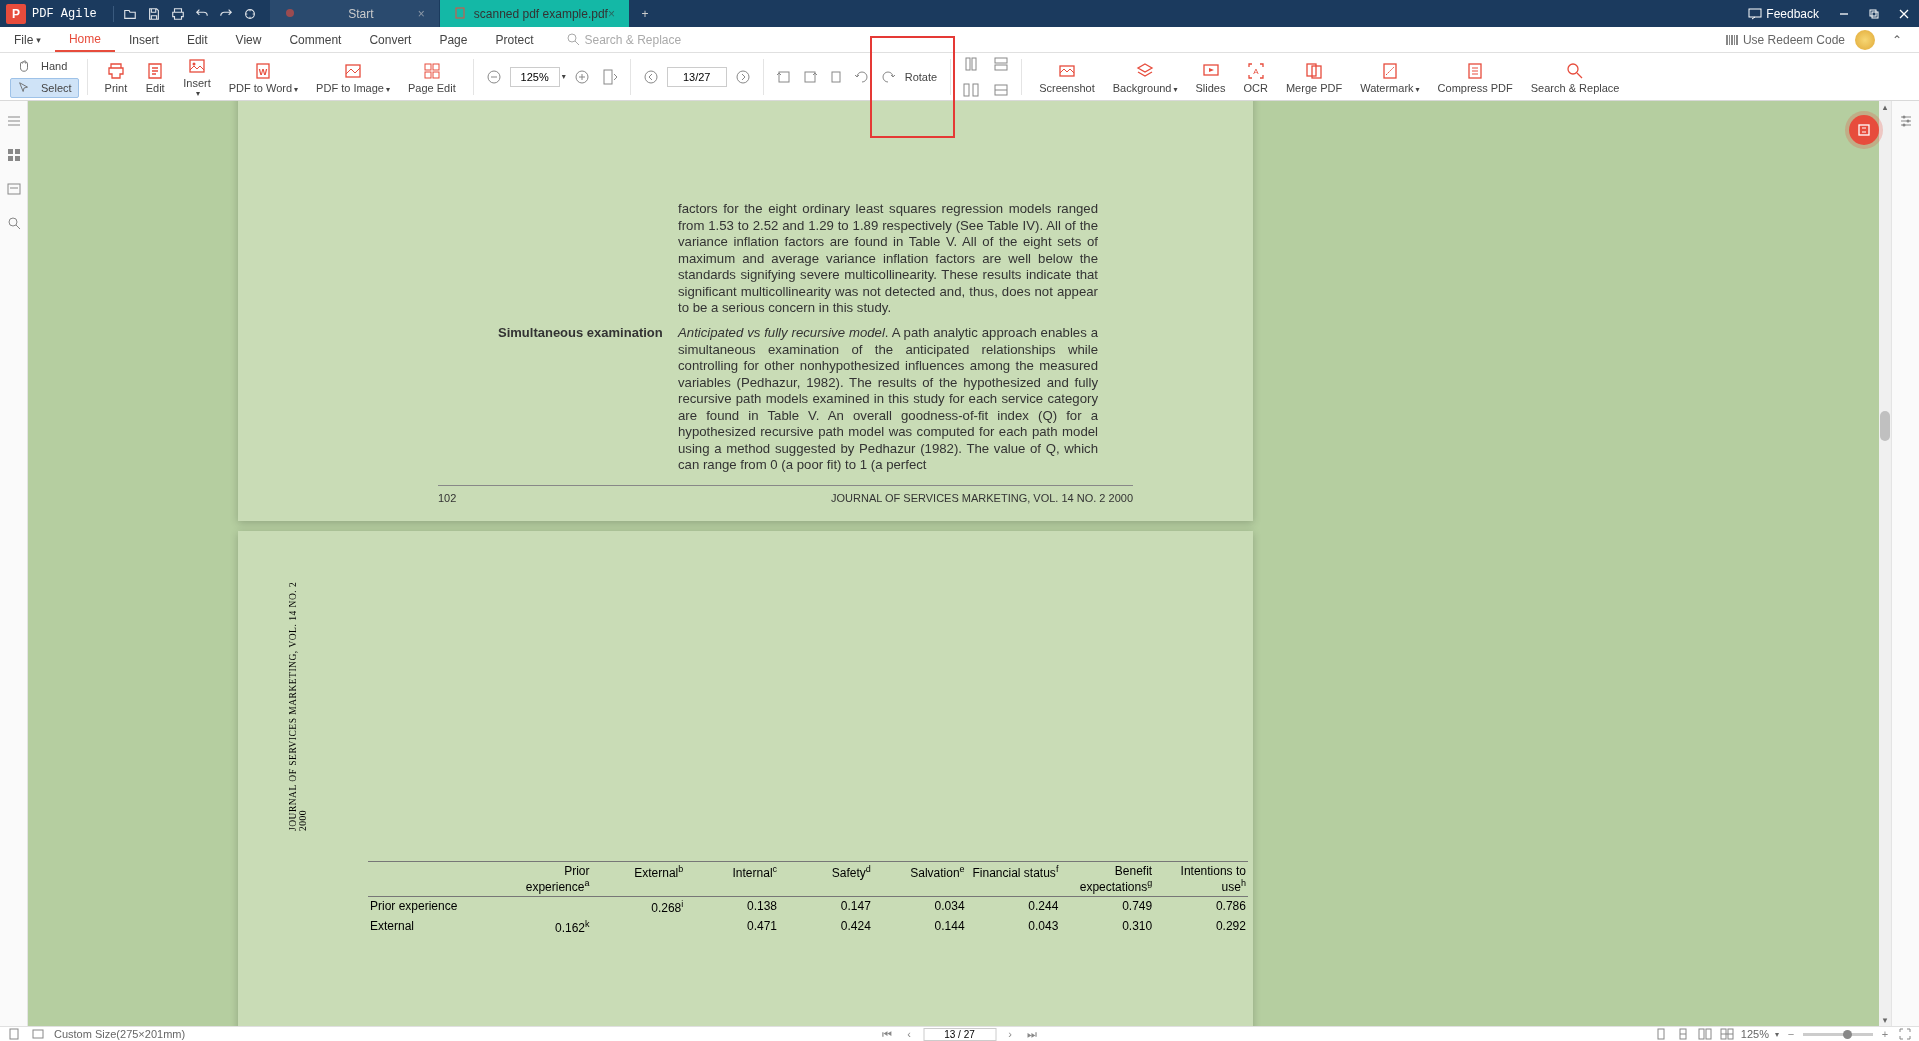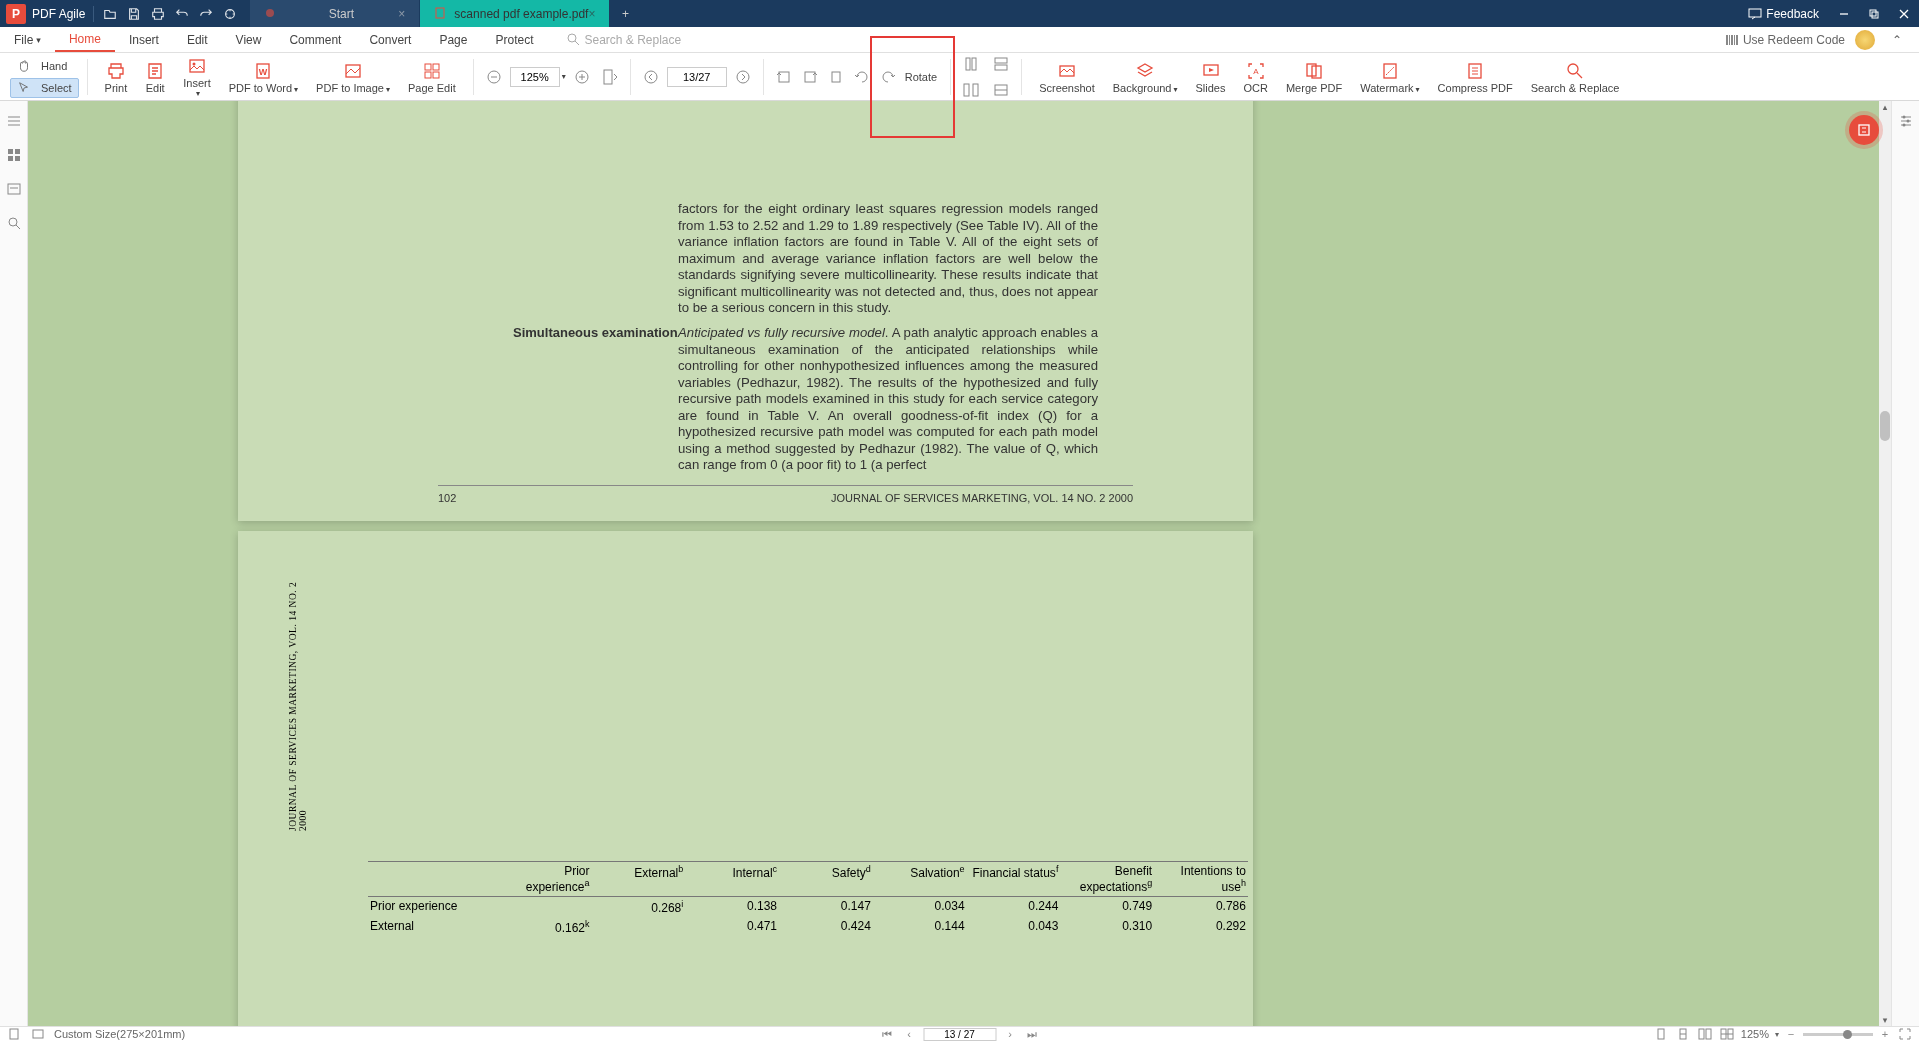--- a/index.html
+++ b/index.html
@@ -1,21 +1,21 @@
 <!DOCTYPE html>
 <html><head>
 <meta charset="utf-8">
 <style>
 * { margin: 0; padding: 0; box-sizing: border-box; font-family: "Segoe UI", Arial, sans-serif; }
 body { background: #fff; overflow: hidden; width: 1919px; height: 1041px; position: relative; }
 
 
 .title-bar { background: #1b3a5e; height: 27px; display: flex; align-items: center; color: #fff; font-size: 12px; }
 .app-logo { background: #e74c3c; width: 20px; height: 20px; margin: 0 6px; display: flex; align-items: center; justify-content: center; font-weight: bold; border-radius: 2px; }
-.app-name { margin-right: 4px; }
+.app-name { margin-right: 12px; font-family: Liberation Mono, monospace; }
 .title-sep { width: 1px; height: 16px; background: #3a5a7e; margin: 0 4px; }
 .title-icon { width: 24px; height: 24px; display: flex; align-items: center; justify-content: center; cursor: pointer; opacity: 0.85; }
 .tabs { display: flex; height: 27px; margin-left: 8px; }
 .tab { display: flex; align-items: center; padding: 0 14px; min-width: 170px; background: #2a4a6e; color: #ccc; position: relative; cursor: pointer; border-right: 1px solid #1b3a5e; }
 .tab.active { background: #14b8a6; color: #333; }
 .tab-icon { width: 14px; height: 14px; margin-right: 6px; }
 .tab-close { margin-left: auto; opacity: 0.6; }
 .tab-add { width: 30px; display: flex; align-items: center; justify-content: center; color: #ccc; cursor: pointer; }
 .title-right { margin-left: auto; display: flex; align-items: center; }
 .feedback { display: flex; align-items: center; gap: 4px; padding: 0 10px; cursor: pointer; }
@@ -536,21 +536,21 @@
       <line x1="6" y1="10" x2="10" y2="10" stroke="#fff"></line>
     </svg>
 </div>
 
 <div class="doc-wrap">
 
   <div class="page page1">
     <div style="position:absolute; left:440px; top:360px; width:420px;" class="doc-text">
       <div class="para">factors for the eight ordinary least squares regression models ranged from 1.53 to 2.52 and 1.29 to 1.89 respectively (See Table IV). All of the variance inflation factors are found in Table V. All of the eight sets of maximum and average variance inflation factors are well below the standards signifying severe multicollinearity. These results indicate that significant multicollinearity was not detected and, thus, does not appear to be a serious concern in this study.</div>
     </div>
-    <div style="position:absolute; left:275px; top:484px;" class="doc-text">
+    <div style="position:absolute; left:260px; top:484px;" class="doc-text">
       <span class="section-label">Simultaneous examination</span>
     </div>
     <div style="position:absolute; left:440px; top:484px; width:420px;" class="doc-text">
       <div class="para"><span class="italic">Anticipated vs fully recursive model</span><span>. A path analytic approach enables a simultaneous examination of the anticipated relationships while controlling for other nonhypothesized influences among the measured variables (Pedhazur, 1982). The results of the hypothesized and fully recursive path models examined in this study for each service category are found in Table V. An overall goodness-of-fit index (Q) for a hypothesized recursive path model was computed for each path model using a method suggested by Pedhazur (1982). The value of Q, which can range from 0 (a poor fit) to 1 (a perfect</span></div>
     </div>
     <div style="position:absolute; left:200px; right:120px; top:624px;" class="doc-text footer-row">
       <span>102</span>
       <span>JOURNAL OF SERVICES MARKETING, VOL. 14 NO. 2 2000</span>
     </div>
   </div>

